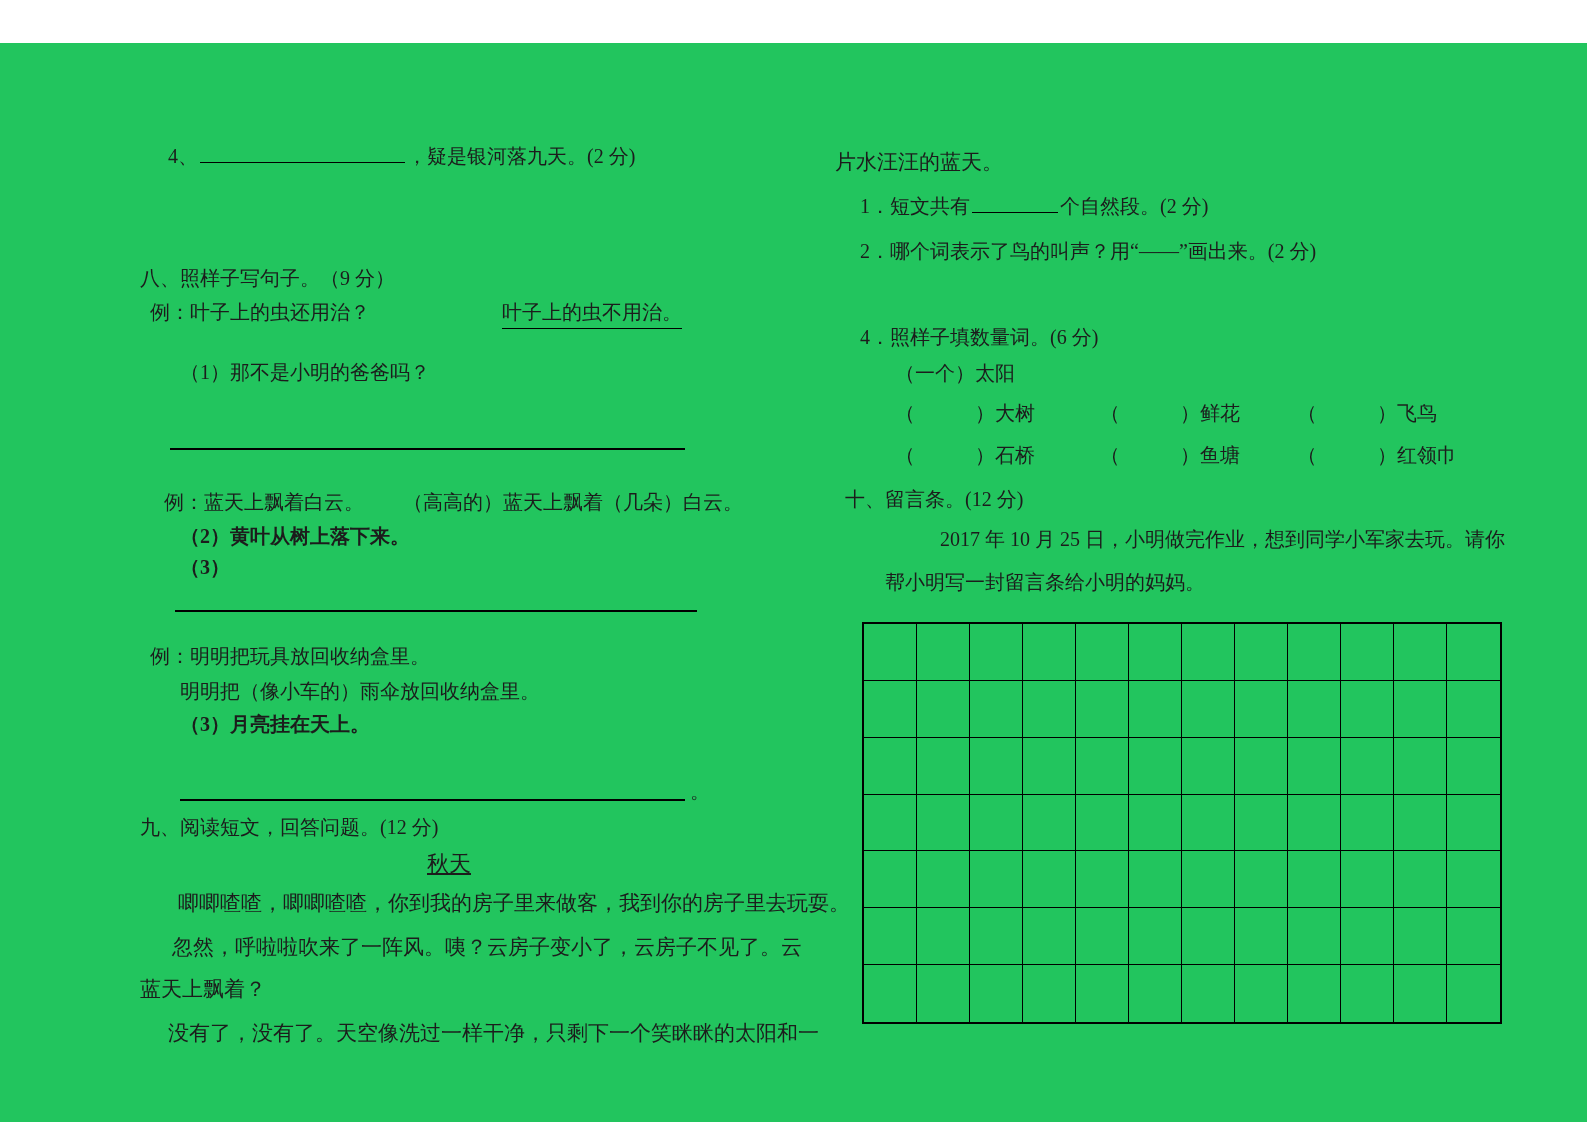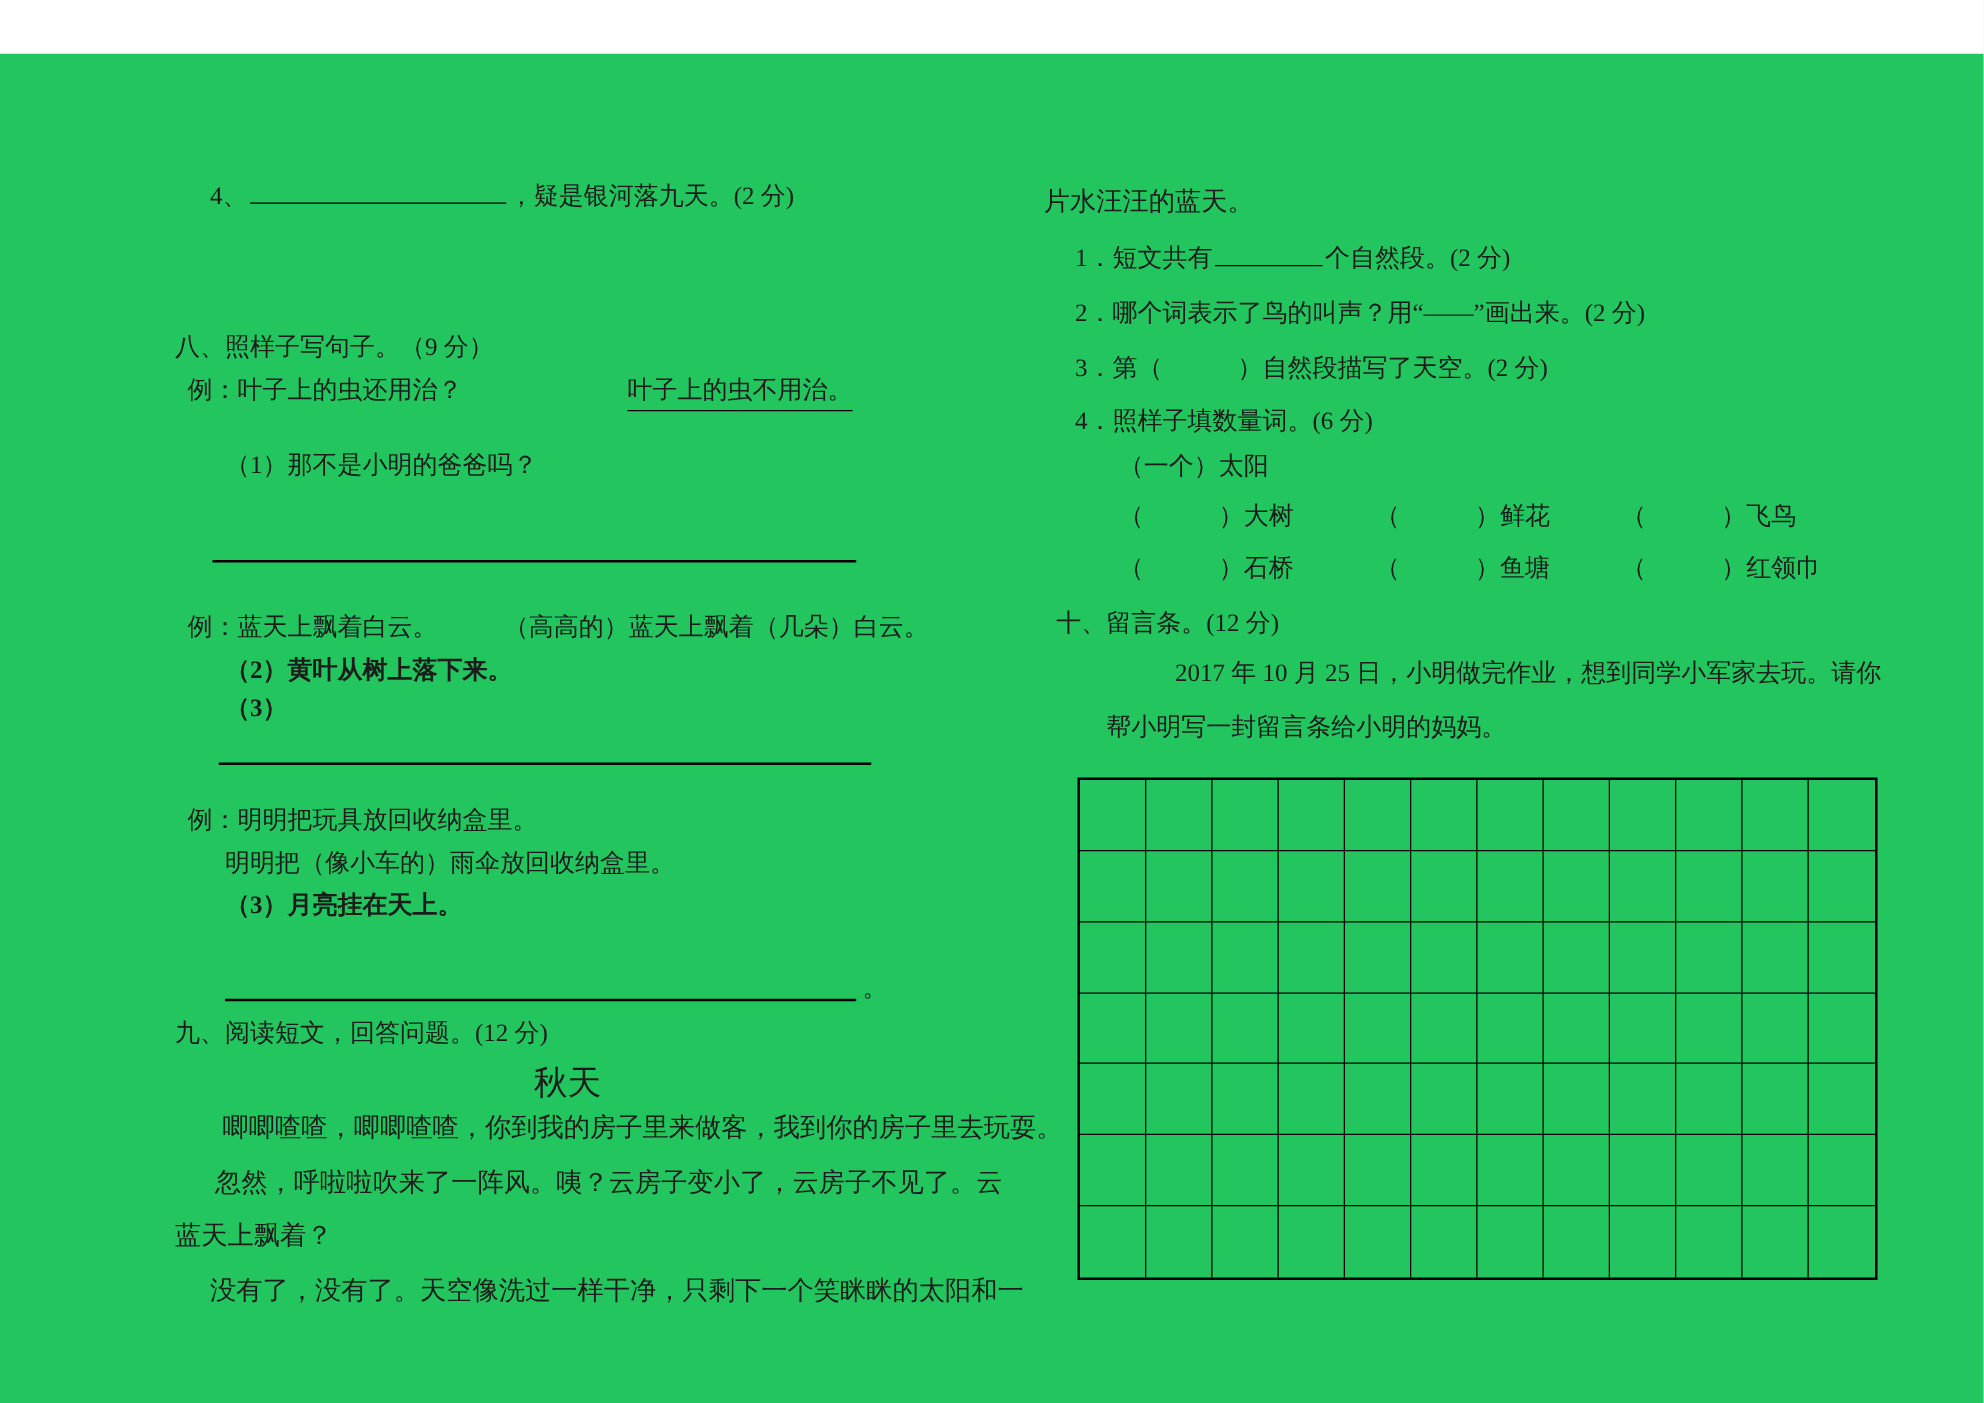--- a/index.html
+++ b/index.html
@@ -57,52 +57,51 @@
 
   <div class="abs" style="left:140px; top:223px;">八、照样子写句子。（9 分）</div>
 
   <div class="abs" style="left:150px; top:257px;">例：叶子上的虫还用治？</div>
   <div class="abs underlined" style="left:502px; top:257px;text-align:center;">叶子上的虫不用治。</div>
 
   <div class="abs" style="left:180px; top:317px;">（1）那不是小明的爸爸吗？</div>
 
   <div class="answer-line" style="left:170px; top:405px; width:515px;"></div>
 
-  <div class="abs" style="left:150px; top:447px;">例：蓝天上飘着白云。</div>
+  <div class="abs" style="left:164px; top:447px;">例：蓝天上飘着白云。</div>
   <div class="abs" style="left:403px; top:447px;">（高高的）蓝天上飘着（几朵）白云。</div>
 
   <div class="abs bold" style="left:180px; top:481px;">（2）黄叶从树上落下来。</div>
   <div class="abs bold" style="left:180px; top:512px;">（3）</div>
 
   <div class="answer-line" style="left:175px; top:567px; width:522px;"></div>
 
   <div class="abs" style="left:150px; top:601px;">例：明明把玩具放回收纳盒里。</div>
   <div class="abs" style="left:180px; top:636px;font-family:Liberation Serif, serif;">明明把（像小车的）雨伞放回收纳盒里。</div>
   <div class="abs bold" style="left:180px; top:669px;">（3）月亮挂在天上。</div>
 
   <div class="answer-line" style="left:180px; top:756px; width:505px;"></div>
   <div class="abs" style="left:690px; top:736px;">。</div>
 
   <div class="abs" style="left:140px; top:772px;">九、阅读短文，回答问题。(12 分)</div>
 
-  <div class="abs" style="left:427px; top:807px; font-size:27px;">秋天</div>
+  <div class="abs" style="left:427px; top:807px; font-size:22px;text-decoration:underline;">秋天</div>
 
   <div class="abs sans" style="left:178px; top:847px;">唧唧喳喳，唧唧喳喳，你到我的房子里来做客，我到你的房子里去玩耍。</div>
   <div class="abs sans" style="left:172px; top:891px;">忽然，呼啦啦吹来了一阵风。咦？云房子变小了，云房子不见了。云</div>
   <div class="abs sans" style="left:140px; top:933px;">蓝天上飘着？</div>
   <div class="abs sans" style="left:168px; top:977px;">没有了，没有了。天空像洗过一样干净，只剩下一个笑眯眯的太阳和一</div>
 
   <div class="abs sans" style="left:835px; top:106px;">片水汪汪的蓝天。</div>
 
   <div class="abs" style="left:860px; top:150px;">
     <span>1．短文共有</span><span class="blank blank-q1"></span><span>个自然段。(2 分)</span>
   </div>
 
   <div class="abs" style="left:860px; top:196px;">2．哪个词表示了鸟的叫声？用“——”画出来。(2 分)</div>
-  <div class="abs" style="left:860px; top:240px;">3．第（　　　）自然段描写了天空。(2 分)</div>
   <div class="abs" style="left:860px; top:282px;">4．照样子填数量词。(6 分)</div>
 
   <div class="abs" style="left:895px; top:318px;">（一个）太阳</div>
 
   <div class="abs" style="left:895px; top:358px;">（　　　）大树</div>
   <div class="abs" style="left:1100px; top:358px;">（　　　）鲜花</div>
   <div class="abs" style="left:1297px; top:358px;">（　　　）飞鸟</div>
 
   <div class="abs" style="left:895px; top:400px;">（　　　）石桥</div>
   <div class="abs" style="left:1100px; top:400px;">（　　　）鱼塘</div>

